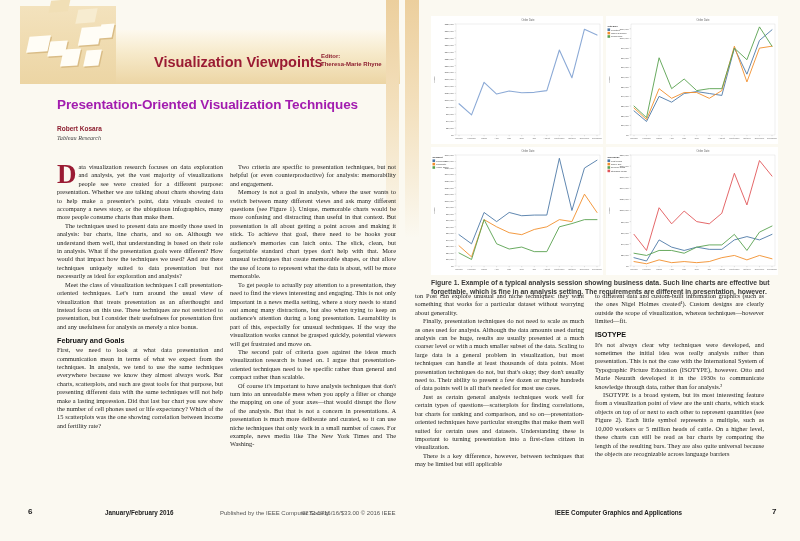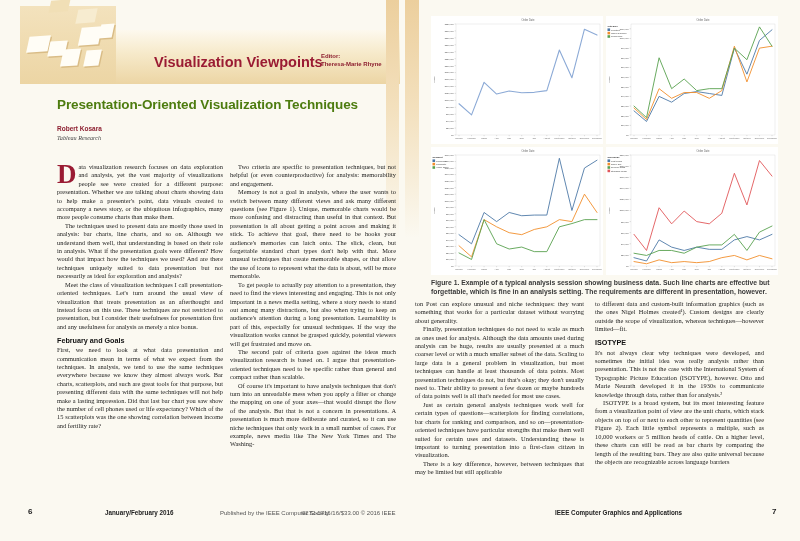--- a/index.html
+++ b/index.html
@@ -21,28 +21,28 @@
   .dmd.tan2{background:#f7ecd0;box-shadow:none;}
   .dept{position:absolute;left:134px;top:54px;font:bold 14.5px "Liberation Sans",sans-serif;color:#9a1b33;}
   .editor{position:absolute;left:301px;top:53px;font:bold 6px/7.6px "Liberation Sans",sans-serif;color:#8d1f30;}
 
   
   .strip{position:absolute;top:0;width:13px;height:238px;
          background:linear-gradient(180deg,#eccf9d 0%,#f3e0bd 45%,rgba(246,236,214,0) 100%);}
   .strip-l{left:366px;} .strip-r{left:2px;width:14px;}
 
   .title{position:absolute;left:37px;top:97px;width:340px;
-         font:bold 13.5px "Liberation Sans",sans-serif;color:#4d7c0f;letter-spacing:-0.1px;}
+         font:bold 13.5px "Liberation Sans",sans-serif;color:#a21caf;letter-spacing:-0.1px;}
   .author{position:absolute;left:37px;top:125px;font:bold 6.5px "Liberation Sans",sans-serif;color:#8d1f30;}
   .affil{position:absolute;left:37px;top:133.5px;font:italic 6.2px "Liberation Serif",serif;color:#444;}
 
   
   .cols{position:absolute;display:flex;}
   .cols-left{left:37px;top:163px;width:339px;gap:7px;}
-  .cols-right{left:12px;top:300px;width:349px;gap:11px;}
+  .cols-right{left:12px;top:292px;width:349px;gap:11px;}
   .col{flex:1 1 0;}
   .col p{margin:0;font:6.4px/8.4px "Liberation Serif",serif;text-align:justify;color:#1c1c1c;}
   .col p.ind{text-indent:8px;}
   .h2{font:bold 7.2px/9px "Liberation Sans",sans-serif;color:#111;margin:4.5px 0 1.5px;}
   .dropcap{float:left;font:bold 27px/21px "Liberation Serif",serif;color:#9a1b33;margin:1px 2px 0 0;}
 
   
   .figure{position:absolute;left:28px;top:16px;width:348px;}
   .charts-grid{display:grid;grid-template-columns:172px 172px;gap:3px;}
   .mini-chart{width:172px;height:128px;background:#fff;}

